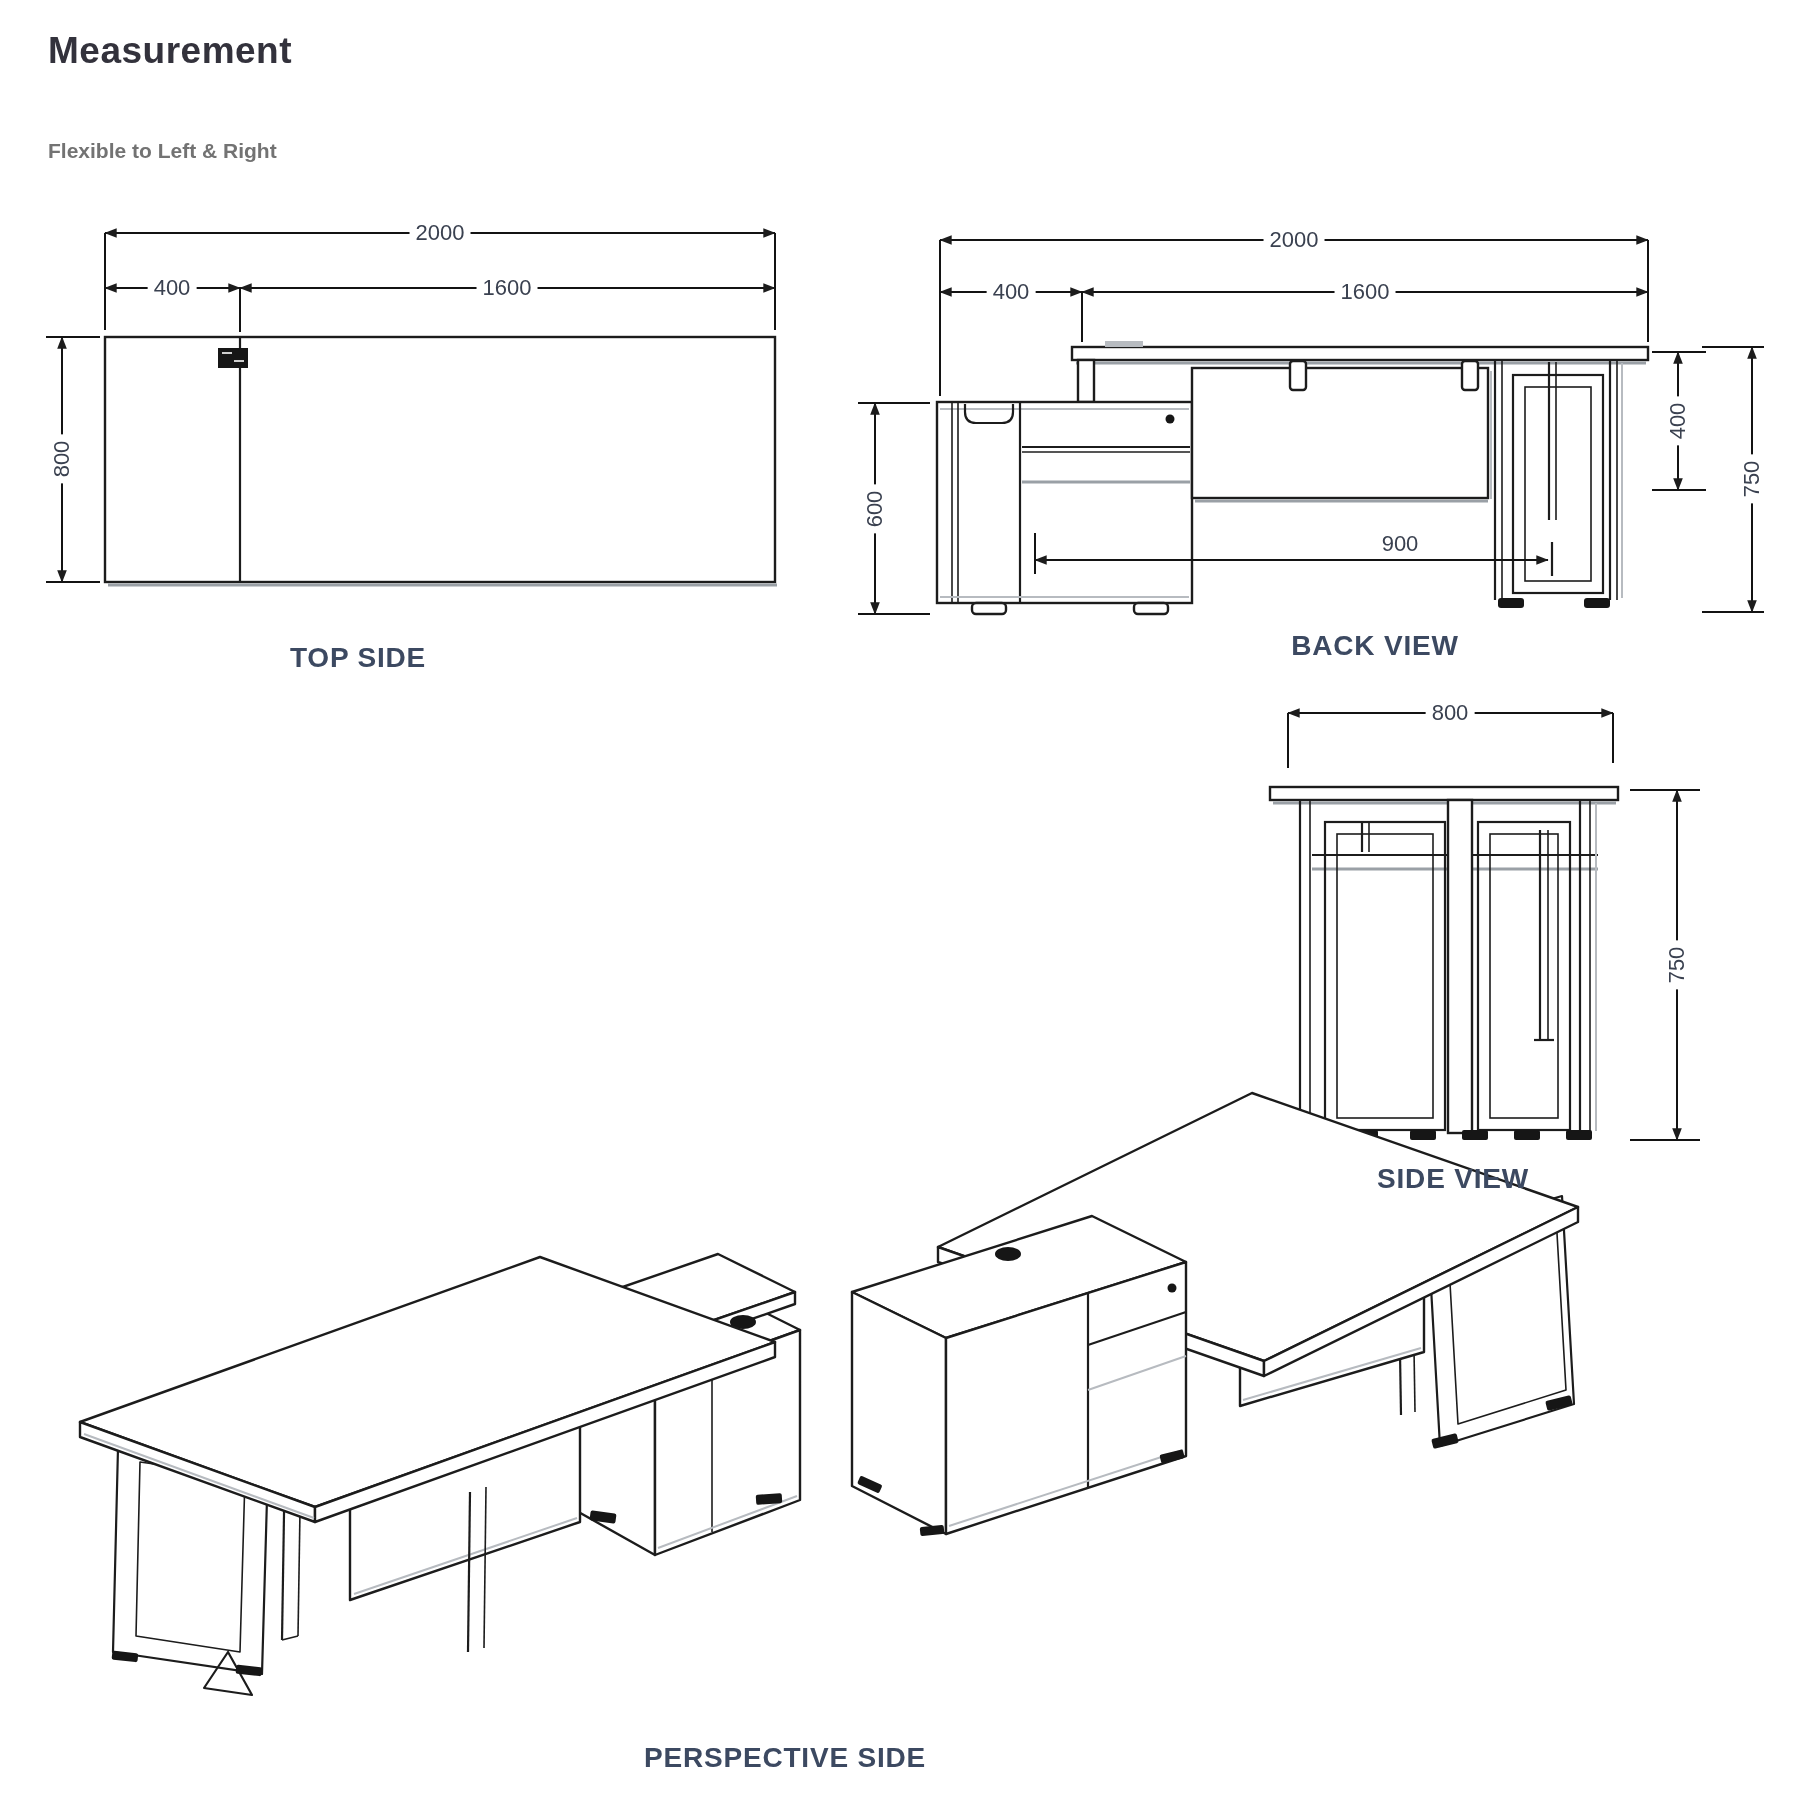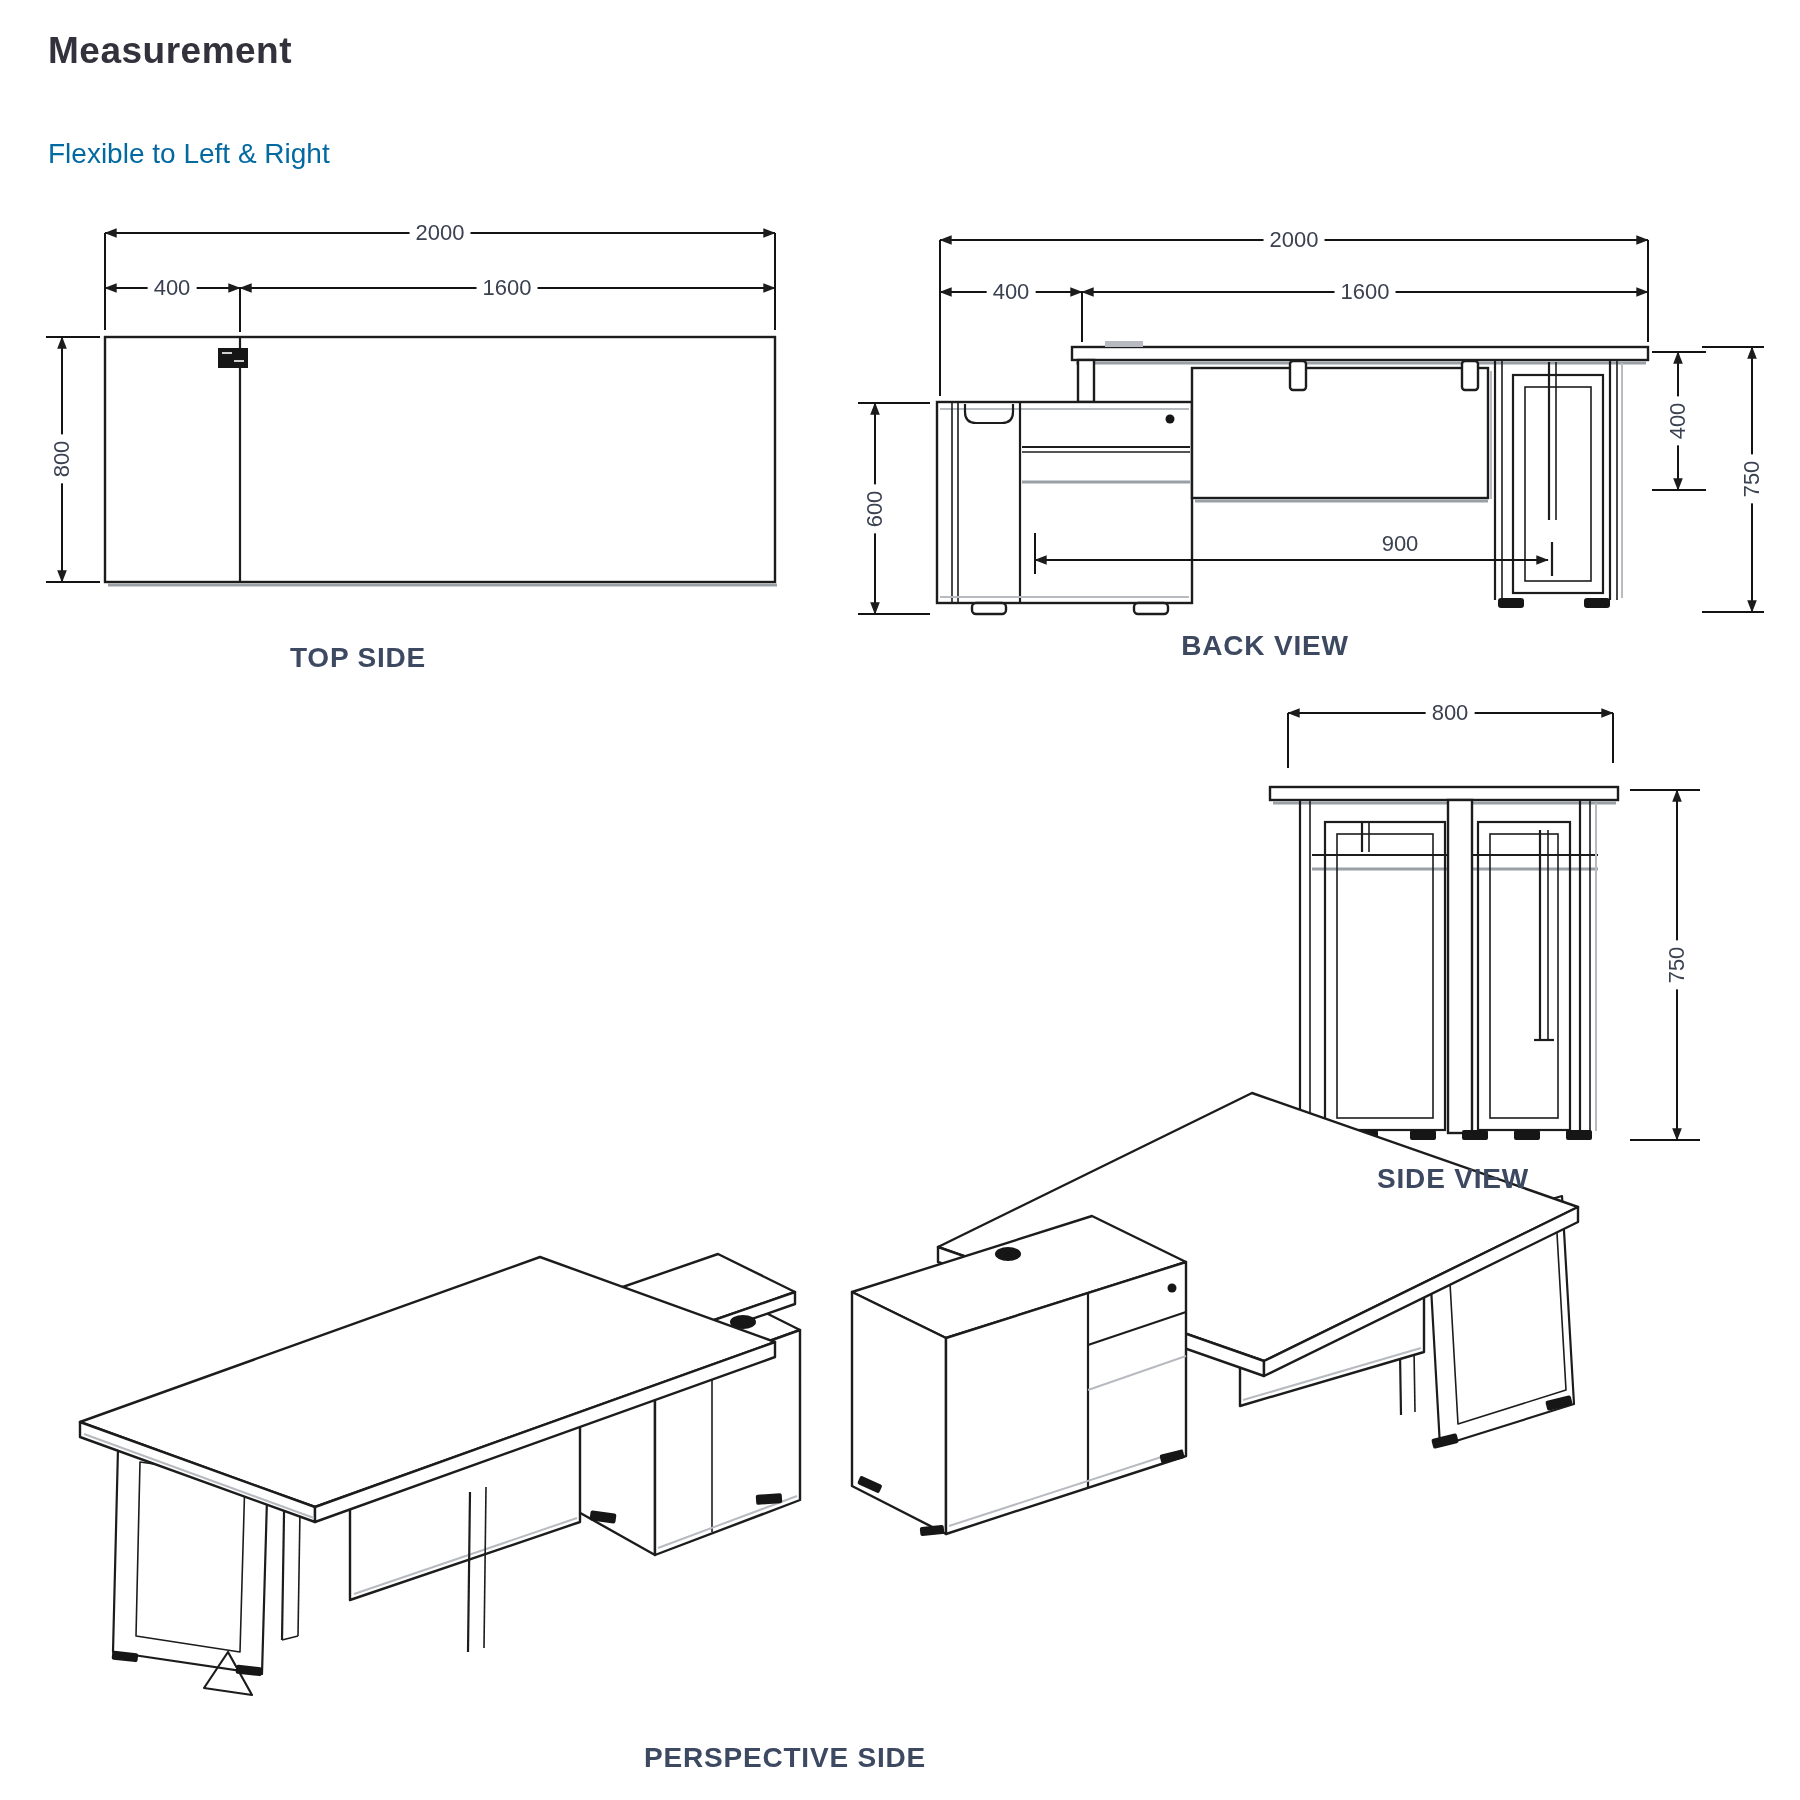--- a/index.html
+++ b/index.html
@@ -1,21 +1,21 @@
 <!DOCTYPE html>
 <html><head>
 <meta charset="utf-8">
 <style>
   html,body{margin:0;padding:0;background:#ffffff;}
   .canvas{position:relative;width:1800px;height:1800px;background:#ffffff;
           font-family:"Liberation Sans", sans-serif;overflow:hidden;}
   .canvas svg{position:absolute;left:0;top:0;}
   .lbl{position:absolute;transform:translate(-50%,-50%);white-space:nowrap;line-height:1;}
   .title{font-size:37px;font-weight:700;color:#33323c;letter-spacing:.5px;transform:none;}
-  .subtitle{font-size:28px;font-weight:400;color:#0369a1;transform:none;}
+  .subtitle{font-size:21px;font-weight:700;color:#737373;transform:none;}
   .view-label{font-size:28px;font-weight:700;color:#3c4961;letter-spacing:.8px;}
   .dim{font-size:22px;font-weight:500;color:#3a4150;background:#ffffff;padding:1px 6px;}
   .dim.rot{transform:translate(-50%,-50%) rotate(-90deg);}
   
   .k{stroke:#1c1c1c;fill:none;stroke-width:2.2;}
   .kt{stroke:#1c1c1c;fill:none;stroke-width:1.6;}
   .kf{fill:#ffffff;stroke:#1c1c1c;stroke-width:2.4;}
   .g{stroke:#9aa0a6;fill:none;stroke-width:2.8;}
   .g2{stroke:#b7bbc0;fill:none;stroke-width:2;}
   .dl{stroke:#131313;fill:none;stroke-width:2;}
@@ -248,20 +248,20 @@
   <div class="lbl dim rot" style="left:62px;top:459px">800</div>
   <div class="lbl view-label" style="left:358px;top:658px">TOP SIDE</div>
 
   <div class="lbl dim" style="left:1294px;top:240px">2000</div>
   <div class="lbl dim" style="left:1011px;top:292px">400</div>
   <div class="lbl dim" style="left:1365px;top:292px">1600</div>
   <div class="lbl dim rot" style="left:875px;top:509px">600</div>
   <div class="lbl dim" style="left:1400px;top:544px">900</div>
   <div class="lbl dim rot" style="left:1678px;top:421px">400</div>
   <div class="lbl dim rot" style="left:1752px;top:479px">750</div>
-  <div class="lbl view-label" style="left:1265px;top:646px">BACK VIEW</div>
+  <div class="lbl view-label" style="left:1375px;top:646px">BACK VIEW</div>
 
   <div class="lbl dim" style="left:1450px;top:713px">800</div>
   <div class="lbl dim rot" style="left:1677px;top:965px">750</div>
   <div class="lbl view-label" style="left:1453px;top:1179px">SIDE VIEW</div>
 
   <div class="lbl view-label" style="left:785px;top:1758px">PERSPECTIVE SIDE</div>
 </div>
 
 </body></html>

